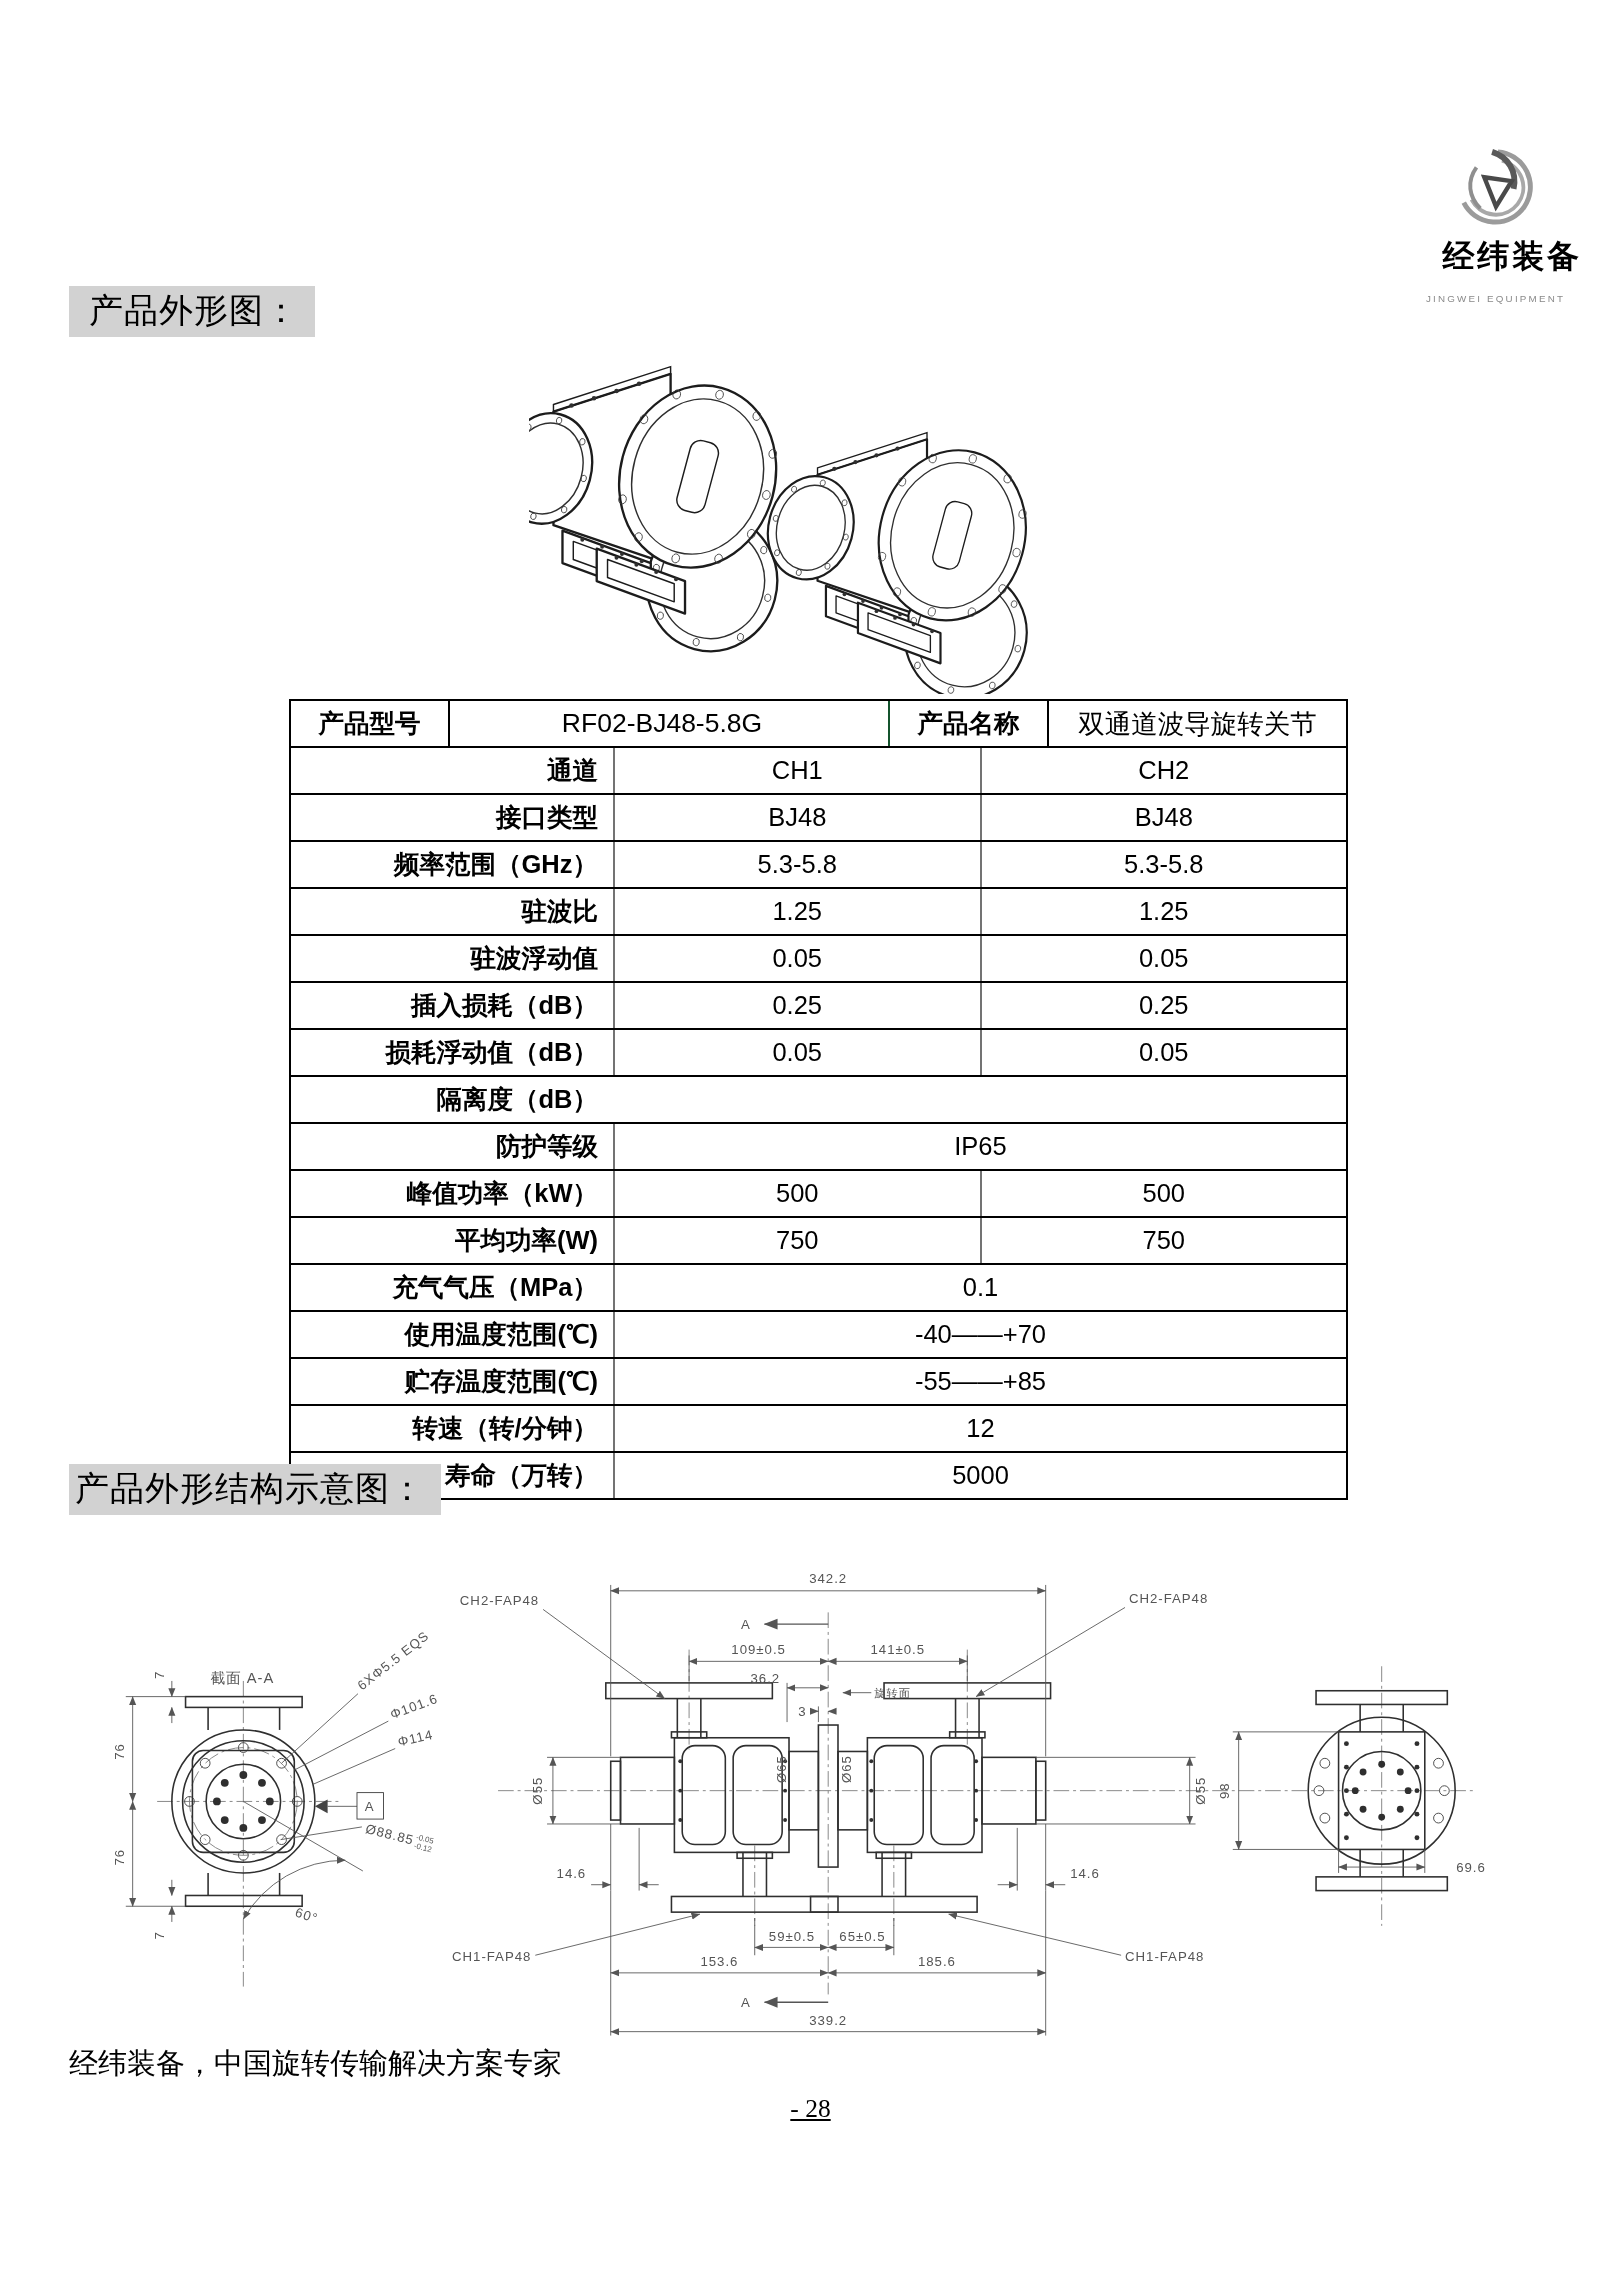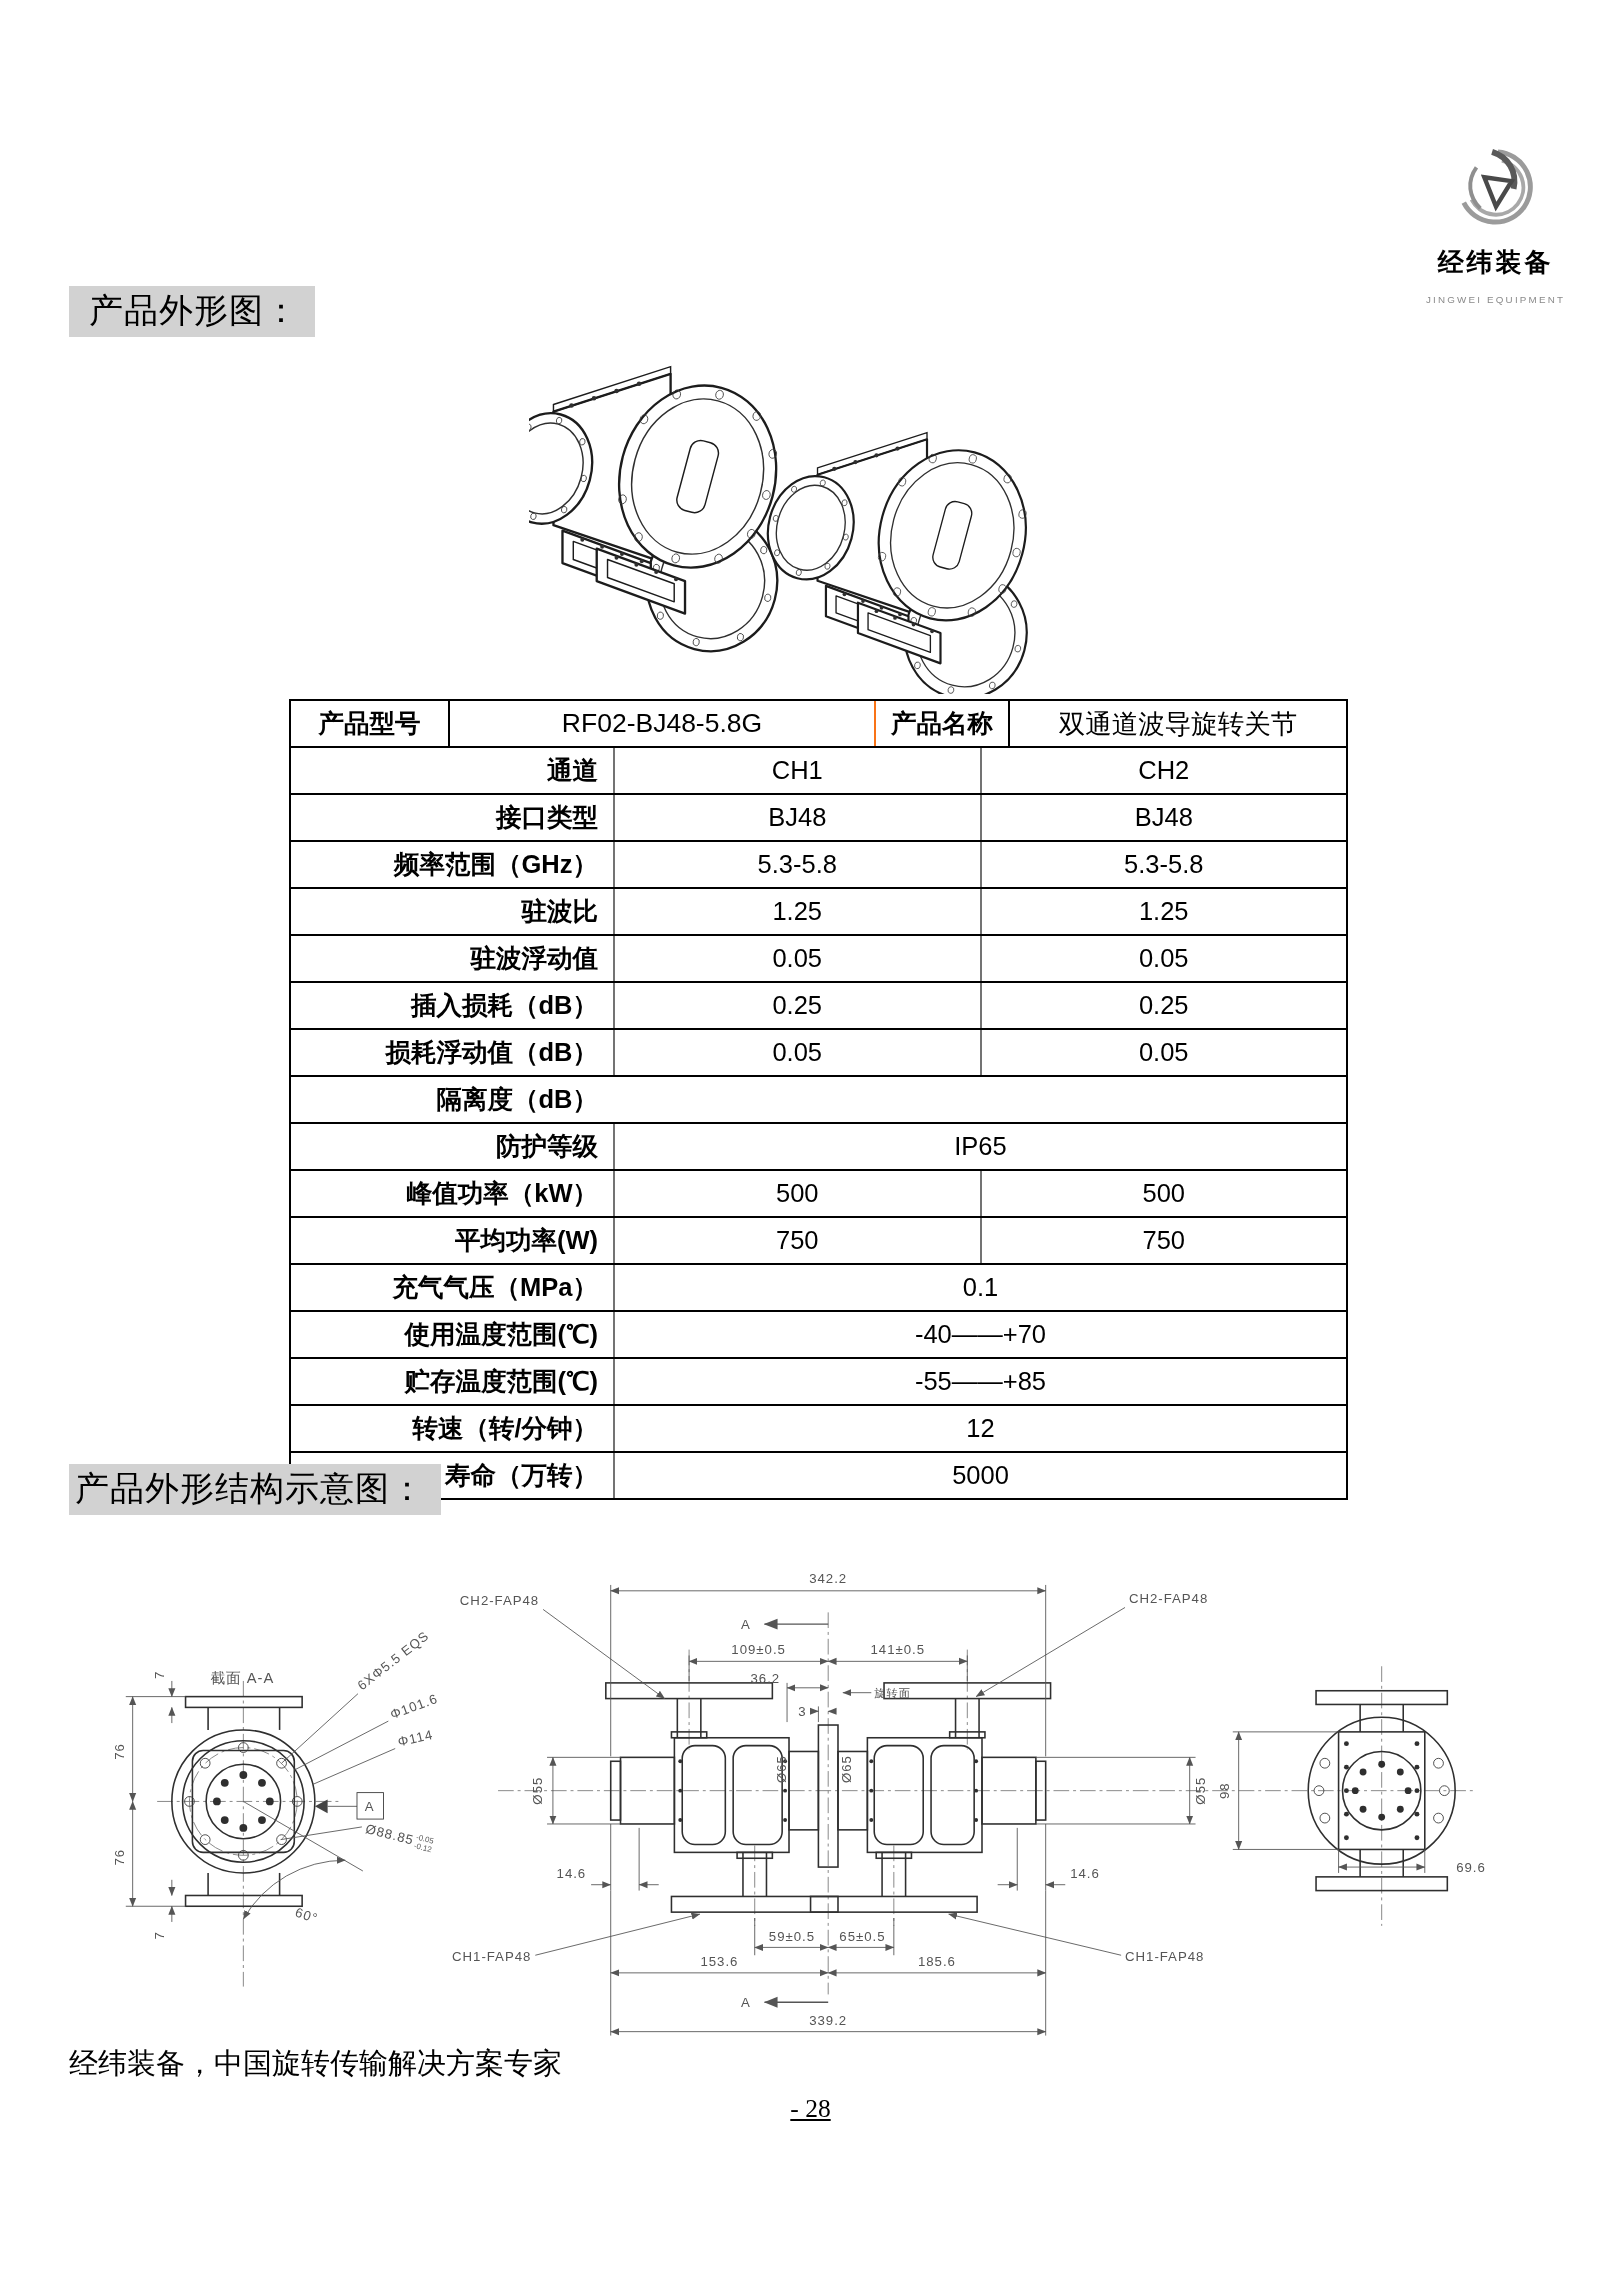--- a/index.html
+++ b/index.html
@@ -5,32 +5,32 @@
   html,body{margin:0;padding:0;background:#e8e8e8;}
   #page{position:relative;width:1621px;height:2293px;background:#ffffff;overflow:hidden;
         font-family:"Liberation Sans",sans-serif;color:#000;}
   
   .sec-head{position:absolute;left:69px;background:#d2d2d2;color:#000;
             font-size:34px;font-weight:500;letter-spacing:1px;padding:5.9px 15.7px 7.8px 5.9px;line-height:1.1;}
   #head1{top:286px;padding-left:20px;}
   #head2{top:1464px;}
   
   #logo{position:absolute;left:1409px;top:145px;width:173px;text-align:center;}
-  #logo .cn{font-size:26px;font-weight:bold;letter-spacing:2.9px;margin-top:12px;}
+  #logo .cn{font-size:32px;font-weight:bold;letter-spacing:2.9px;margin-top:2px;text-align:right;}
   #logo .en{font-size:9.8px;color:#8a8a8a;letter-spacing:2.2px;margin-top:14px;}
   
   #spec{position:absolute;left:289px;top:699px;width:1055px;border:2.9px solid #000;background:#fff;}
   .tr{display:flex;height:45px;border-top:2px solid #000;}
   .tr:first-child{border-top:none;}
   .cell{display:flex;align-items:center;justify-content:center;font-size:25.5px;box-sizing:border-box;overflow:hidden;white-space:nowrap;}
   .lbl{width:322px;justify-content:flex-end;padding-right:15px;font-weight:bold;}
   .vv{flex:1;border-left:2px solid #737373;}
   .hd-ml{width:157px;font-weight:bold;}
   .hd-mv{width:426px;border-left:2px solid #000;font-size:26.5px;}
-  .hd-nl{width:134px;border-left:2px solid #f97316;font-weight:bold;}
+  .hd-nl{width:159px;border-left:2px solid #14532d;font-weight:bold;margin-left:14px;}
   .hd-nv{flex:1;border-left:2px solid #000;font-family:"Liberation Serif",serif;font-size:26.5px;}
   
   #slogan{position:absolute;left:69px;top:2044px;font-family:"Liberation Serif",serif;font-size:29px;}
   #pagenum{position:absolute;left:0;top:2094px;width:100%;text-align:center;
            font-family:"Liberation Serif",serif;font-size:25.5px;text-decoration:underline;}
   
   svg{position:absolute;}
   .cl{fill:none;stroke:#2f2f2f;stroke-width:1.6;}
   .cl2{fill:#fff;stroke:#1c1c1c;stroke-width:2.6;stroke-linejoin:round;}
   .cl3{fill:none;stroke:#1c1c1c;stroke-width:1.6;}

